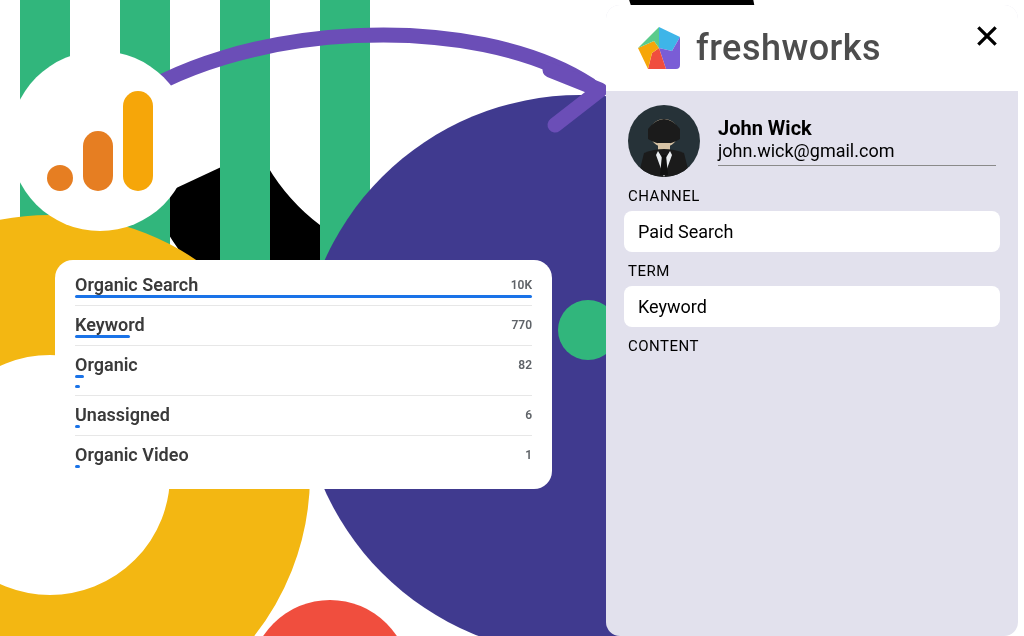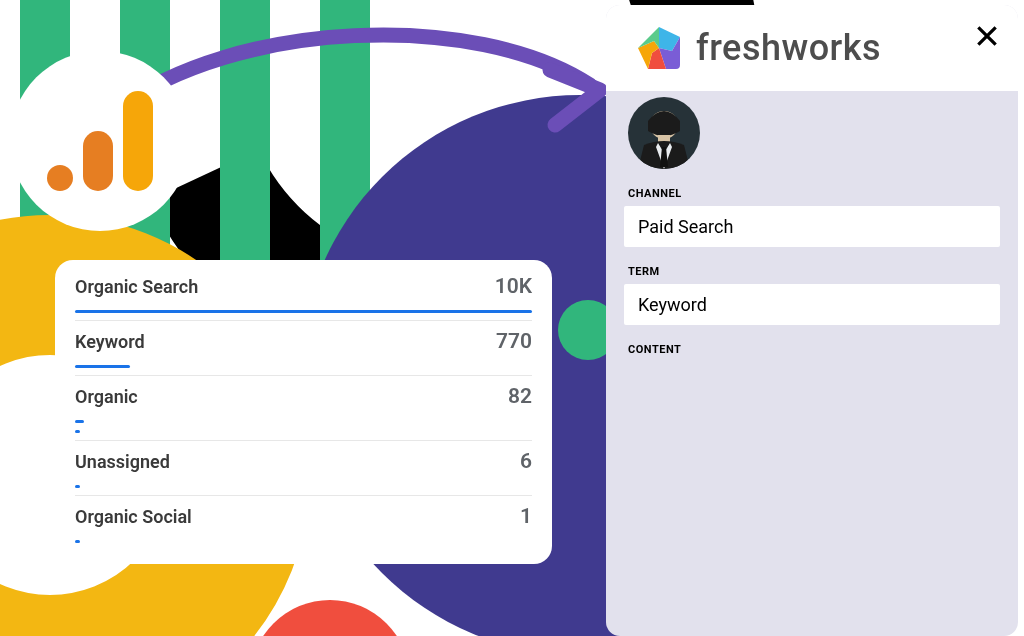--- a/index.html
+++ b/index.html
@@ -47,46 +47,46 @@
   .ga-bars { display:flex; align-items:flex-end; gap:10px; }
   .ga-dot { width:26px; height:26px; background:#e67e22; border-radius:50%; }
   .ga-bar1 { width:30px; height:60px; background:#e67e22; border-radius:15px; }
   .ga-bar2 { width:30px; height:100px; background:#f6a609; border-radius:15px; }
 
   
   .traffic-card {
     position:absolute; left:55px; top:260px; width:497px; background:#fff;
     border-radius:18px; padding:12px 20px 14px 20px; box-sizing:border-box;
   }
-  .row { display:flex; justify-content:space-between; align-items:center; padding:8px 0 12px; border-top:1px solid #e7e7e7; }
+  .row { display:flex; justify-content:space-between; align-items:center; padding:8px 0 0; border-top:1px solid #e7e7e7; }
   .row:first-child { border-top:none; padding-top:2px; }
   .row-label { font-size:18px; font-weight:600; color:#3a3a3a; }
-  .row-value { font-size:21px; font-weight:600; color:#5f6368; }
+  .row-value { font-size:12px; font-weight:600; color:#5f6368; }
   .bar-track { height:3px; background:transparent; margin:0 0 7px; border-radius:2px; }
   .bar-fill { height:3px; background:#1a73e8; border-radius:2px; }
 
   
   .fw-card { position:absolute; right:6px; top:5px; width:412px; bottom:0;
     background:#e2e1ed; border-radius:14px; padding:0 18px 20px; box-sizing:border-box; }
-  .fw-header { background:#fff; border-radius:14px 14px 0 0; margin: -0px -18px 6px; padding:20px 30px; display:flex; align-items:center; gap:14px; position:relative; }
+  .fw-header { background:#fff; border-radius:14px 14px 0 0; margin: -0px -18px 14px; padding:20px 30px; display:flex; align-items:center; gap:14px; position:relative; }
   .fw-close { position:absolute; right:14px; top:14px; width:34px; height:34px; display:flex; align-items:center;
     justify-content:center; cursor:pointer; }
   .fw-close svg { width:26px; height:26px; stroke:#000; stroke-width:3; }
   .fw-logo-leaf { width:46px; height:46px; }
   .fw-brand { font-size:36px; font-weight:500; color:#4d4d4d; letter-spacing:0.5px; }
 
   .contact-row { display:flex; align-items:center; gap:18px; margin:4px 4px 10px; }
   .avatar { width:72px; height:72px; border-radius:50%; overflow:hidden; flex:0 0 72px; }
   .avatar svg { width:100%; height:100%; }
   .contact-info { border-bottom:1px solid #8a8a8a; flex:1; padding-bottom:4px; }
   .contact-name { font-weight:700; font-size:20px; color:#000; }
   .contact-email { font-size:18px; color:#000; }
 
-  .field-label { font-size:11px; font-weight:700; letter-spacing:0.5px; margin:18px 4px 6px; text-transform:uppercase; }
-  .field-box { background:#fff; border-radius:2px; padding:10px 14px; font-size:18px; color:#000; }
+  .field-label { font-size:15px; font-weight:400; letter-spacing:0.5px; margin:10px 4px 6px; text-transform:uppercase; }
+  .field-box { background:#fff; border-radius:8px; padding:10px 14px; font-size:18px; color:#000; }
 </style>
 </head>
 <body>
 
 <div class="stage">
 
   <div class="black-arc"></div>
   <div class="stripes">
     <div class="stripe"></div>
       <div class="stripe s2"></div>
@@ -139,21 +139,21 @@
         <div class="bar-fill" style="width: 1%;"></div>
       </div>
       <div class="row">
         <div class="row-label">Unassigned</div>
         <div class="row-value">6</div>
       </div>
       <div class="bar-track">
         <div class="bar-fill" style="width: 1%;"></div>
       </div>
       <div class="row">
-        <div class="row-label">Organic Social</div>
+        <div class="row-label">Organic Video</div>
         <div class="row-value">1</div>
       </div>
       <div class="bar-track">
         <div class="bar-fill" style="width: 1%;"></div>
       </div>
     </div>
 
   <div class="fw-card">
     <div class="fw-header">
       <div class="fw-close">
@@ -179,20 +179,24 @@
         <svg viewBox="0 0 72 72">
           <rect width="72" height="72" fill="#263238"></rect>
           <circle cx="36" cy="28" r="14" fill="#d7c3a5"></circle>
           <path d="M20 24 Q36 4 52 24 L52 34 Q36 44 20 34 Z" fill="#1b1b1b"></path>
           <rect x="30" y="38" width="12" height="10" fill="#d7c3a5"></rect>
           <path d="M10 72 L16 48 Q36 40 56 48 L62 72 Z" fill="#1b1b1b"></path>
           <path d="M30 46 L36 56 L42 46 L44 50 L36 72 L28 50 Z" fill="#e9ecef"></path>
           <path d="M34 50 L38 50 L40 70 L32 70 Z" fill="#111"></path>
         </svg>
       </div>
+      <div class="contact-info">
+        <div class="contact-name">John Wick</div>
+        <div class="contact-email">john.wick@gmail.com</div>
+      </div>
     </div>
 
     <div class="field-label">CHANNEL</div>
     <div class="field-box">Paid Search</div>
 
 
 
     <div class="field-label">TERM</div>
     <div class="field-box">Keyword</div>
 

